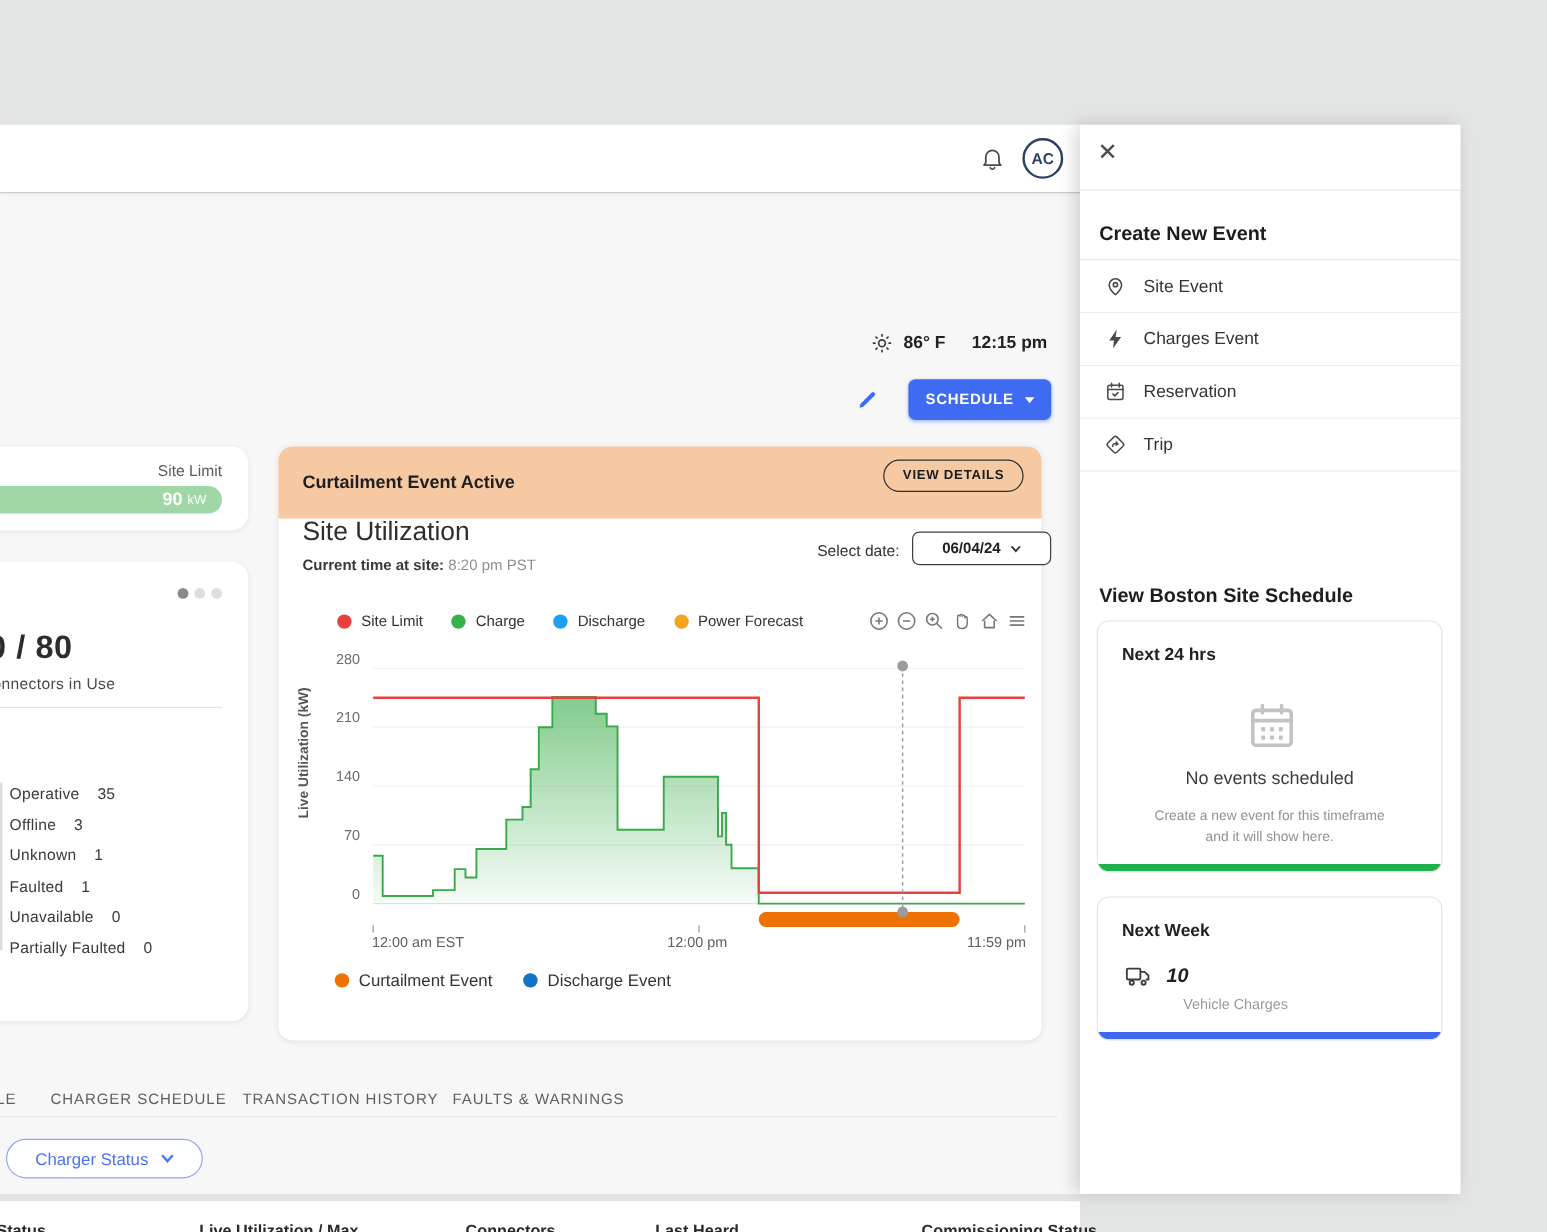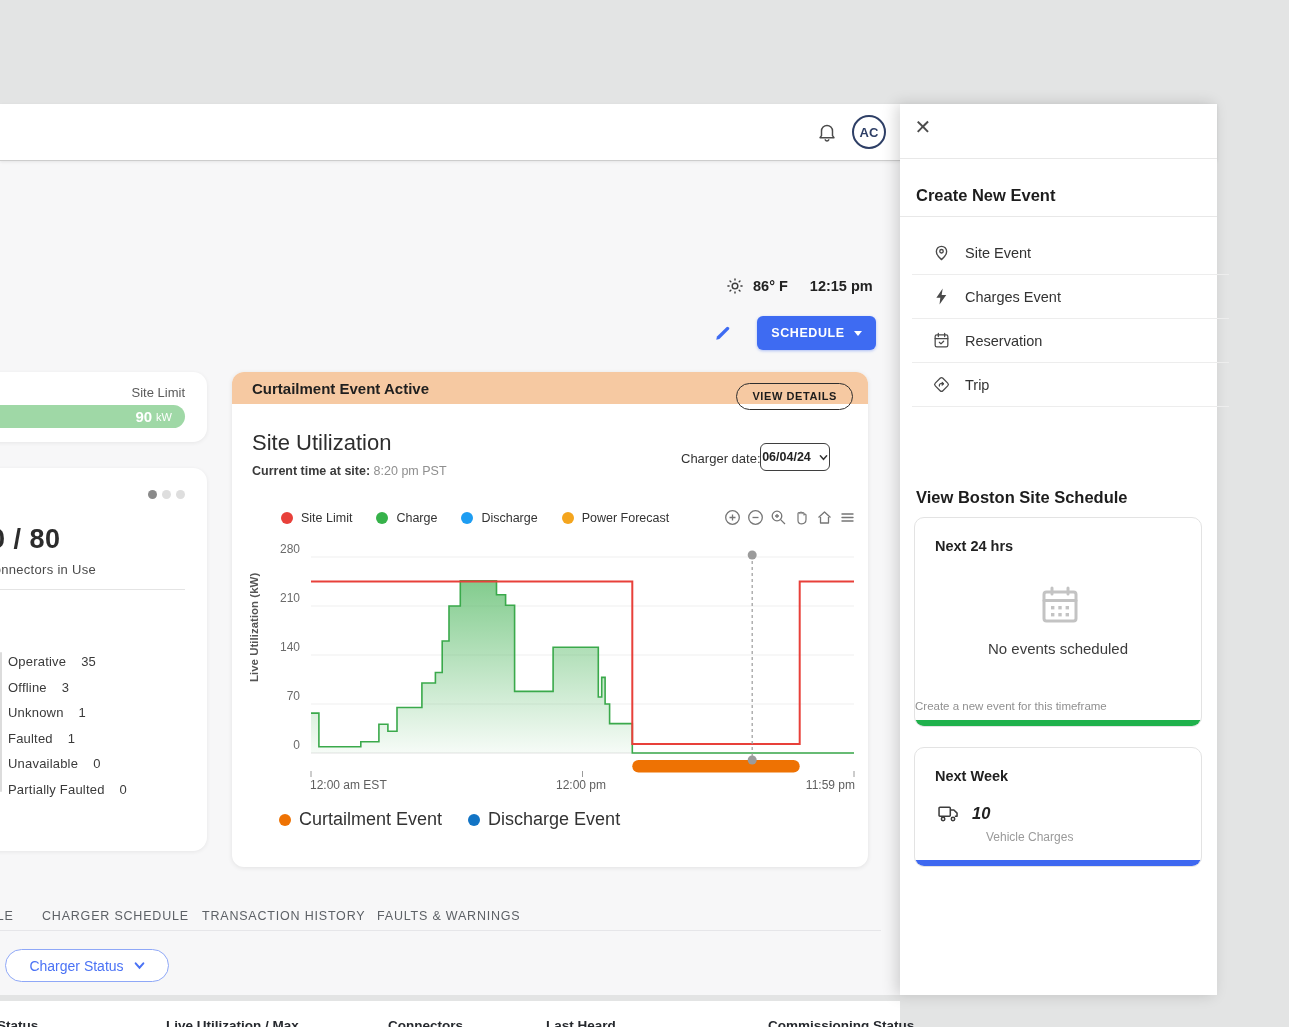--- a/index.html
+++ b/index.html
@@ -30,63 +30,63 @@
   .cdots span:first-child{background:#8a8a8a;}
   .usage{position:absolute;left:30px;top:56px;font-size:27px;font-weight:600;color:#2c2c2c;letter-spacing:.5px;}
   .usage-cap{position:absolute;left:24px;top:94px;font-size:13px;color:#4a4a4a;letter-spacing:.3px;}
   .div2{position:absolute;left:0;right:22px;top:121px;height:1px;background:#e4e4e4;}
   .statuses{position:absolute;left:48px;top:181px;right:10px;}
   .statuses .row{height:25.5px;display:flex;align-items:center;font-size:13px;color:#3a3a3a;letter-spacing:.2px;}
   .statuses .row .val{margin-left:15px;}
   .donut-sliver{position:absolute;left:0;top:548px;width:2px;height:140px;background:#dcdcdc;border-radius:2px;}
   
   .chart-card{position:absolute;left:232px;top:268px;width:636px;height:495px;background:#fff;border-radius:12px;box-shadow:0 1px 5px rgba(0,0,0,.09);}
-  .banner{position:absolute;left:0;top:0;width:100%;height:32px;border-radius:12px 12px 0 0;display:flex;align-items:center;}
+  .banner{position:absolute;left:0;top:0;width:100%;height:60px;border-radius:12px 12px 0 0;display:flex;align-items:center;}
   .banner .btitle{margin-left:20px;font-size:15px;font-weight:700;color:#1f1f1f;}
   .view-details{position:absolute;right:15px;top:10.5px;height:27px;padding:0 15px;border:1.5px solid #2e2e2e;border-radius:14px;background:transparent;font-size:11px;font-weight:700;letter-spacing:.6px;color:#1c1c1c;display:flex;align-items:center;cursor:pointer;box-sizing:border-box;font-family:inherit;}
   .ctitle{position:absolute;left:20px;top:58px;font-size:22px;font-weight:500;color:#2e2e2e;}
   .csub{position:absolute;left:20px;top:92px;font-size:12.5px;}
   .csub b{color:#3a3a3a;font-weight:700;}
   .csub span{color:#8f8f8f;}
   .seldate-lbl{position:absolute;left:449px;top:79px;font-size:13px;color:#333;}
-  .seldate{position:absolute;left:528px;top:71px;width:70px;height:28px;border:1.2px solid #3f3f3f;border-radius:6px;display:flex;align-items:center;justify-content:center;gap:8px;font-size:12.5px;font-weight:700;color:#222;cursor:pointer;background:#fff;box-sizing:border-box;}
+  .seldate{position:absolute;left:528px;top:71px;width:116px;height:28px;border:1.2px solid #3f3f3f;border-radius:6px;display:flex;align-items:center;justify-content:center;gap:8px;font-size:12.5px;font-weight:700;color:#222;cursor:pointer;background:#fff;box-sizing:border-box;}
   .chev{width:9px;height:9px;color:#333;}
   .legend{position:absolute;left:49px;top:139px;display:flex;column-gap:24px;align-items:center;font-size:12.5px;color:#333;}
   .legend .li{display:flex;align-items:center;gap:8px;cursor:pointer;}
   .ldot{width:12px;height:12px;border-radius:50%;}
   .modebar{position:absolute;right:12px;top:137px;display:flex;gap:6px;color:#767676;}
   .modebar .mi{width:17px;height:17px;cursor:pointer;}
   .ytick{position:absolute;left:0;width:68px;text-align:right;font-size:12px;color:#6b6b6b;}
   .ytitle{position:absolute;left:16px;top:200px;font-size:11.5px;font-weight:700;color:#555;transform:rotate(-90deg);transform-origin:left top;white-space:nowrap;}
   .xlab{position:absolute;top:406px;font-size:12px;color:#5f5f5f;}
-  .blegend{position:absolute;left:47px;top:437px;display:flex;column-gap:26px;align-items:center;font-size:18px;color:#333;}
+  .blegend{position:absolute;left:47px;top:437px;display:flex;column-gap:26px;align-items:center;font-size:14px;color:#333;}
   .blegend .li{display:flex;align-items:center;gap:8px;}
   #chart-svg{position:absolute;left:78px;top:177px;}
   
   .tabs{position:absolute;left:0;top:798px;width:881px;height:28px;border-bottom:1px solid #e6e6e9;overflow:hidden;}
   .tab{position:absolute;top:7px;font-size:12.5px;letter-spacing:.8px;color:#5d6166;white-space:nowrap;cursor:pointer;}
   .filter-btn{position:absolute;left:5px;top:845px;width:164px;height:33px;border:1.5px solid #8fa8f7;border-radius:17px;background:#fff;color:#4a72f5;font-size:14px;display:flex;align-items:center;justify-content:center;gap:10px;cursor:pointer;box-sizing:border-box;}
   .filter-btn .chev{color:#4a72f5;width:11px;height:11px;}
   .table{position:absolute;left:0;top:897px;width:900px;height:97px;background:#fff;border-bottom:1px solid #ccd2da;}
   .th{position:absolute;top:17px;font-size:13.5px;font-weight:700;color:#26292e;white-space:nowrap;}
   
   .panel{position:absolute;left:900px;top:104px;width:317px;height:891px;background:#fff;box-shadow:-4px 0 14px rgba(0,0,0,.16);}
   .close{position:absolute;left:12px;top:12px;width:22px;height:22px;color:#4c4c4c;font-size:20px;line-height:22px;text-align:center;cursor:pointer;}
   .pdiv{position:absolute;left:0;width:100%;height:1px;background:#e8e8e8;}
   .ptitle{position:absolute;left:16px;font-size:16.5px;font-weight:700;color:#1d1d1d;}
-  .pmenu{position:absolute;left:0;top:127px;width:100%;padding-left:12px;}
+  .pmenu{position:absolute;left:0;top:113px;width:100%;}
   .pmi{height:43px;display:flex;align-items:center;border-bottom:1px solid #ededed;cursor:pointer;}
   .pmi .ic{width:19px;height:19px;margin-left:20px;color:#4a4a4a;flex:none;}
   .pmi .lb{margin-left:14px;font-size:14.5px;color:#333;}
   .sched-card{position:absolute;left:14px;width:288px;background:#fff;border:1px solid #e3e3e3;border-radius:10px;box-sizing:border-box;overflow:hidden;cursor:pointer;}
   .sc-accent{position:absolute;left:0;bottom:0;width:100%;height:6px;border-radius:0 0 10px 10px;}
   .sc-title{position:absolute;left:20px;top:20px;font-size:14.5px;font-weight:700;color:#222;}
   .cal-big{position:absolute;left:124px;top:66px;width:42px;height:42px;color:#c3c3c3;}
   .noev{position:absolute;left:0;top:122px;width:100%;text-align:center;font-size:15px;color:#3c3c3c;}
-  .hint{position:absolute;left:0;width:100%;font-size:11.5px;color:#909090;margin-top:26px;}
+  .hint{position:absolute;left:0;width:100%;text-align:center;font-size:11.5px;color:#909090;}
   .nw-row{position:absolute;left:22px;top:56px;display:flex;align-items:center;gap:12px;}
   .nw-row .tic{width:23px;height:18px;color:#3c3c3c;}
   .nw-count{font-size:16.5px;font-weight:700;color:#222;font-style:italic;}
   .nw-cap{position:absolute;left:57px;top:82px;font-size:12px;color:#9a9a9a;margin-left:14px;}
 </style>
 </head>
 <body>
 
 <div class="canvas">
 
@@ -167,21 +167,21 @@
     <div class="chart-card">
       <div class="banner" style="background: rgb(246, 201, 162);">
         <span class="btitle">Curtailment Event Active</span>
         <button class="view-details">VIEW DETAILS</button>
       </div>
       <div class="ctitle">Site Utilization</div>
       <div class="csub">
         <b>Current time at site:</b>
         <span> </span><span>8:20 pm PST</span>
       </div>
-      <div class="seldate-lbl">Charger date:</div>
+      <div class="seldate-lbl">Select date:</div>
       <div class="seldate">
         <span>06/04/24</span>
         <svg class="chev" viewBox="0 0 10 10" fill="none" stroke="currentColor" stroke-width="1.6" stroke-linecap="round">
             <path d="M1.5 3l3.5 4 3.5-4"></path>
           </svg>
       </div>
 
       <div class="legend">
         <span class="li">
             <span class="ldot" style="background: rgb(232, 64, 58);"></span>

